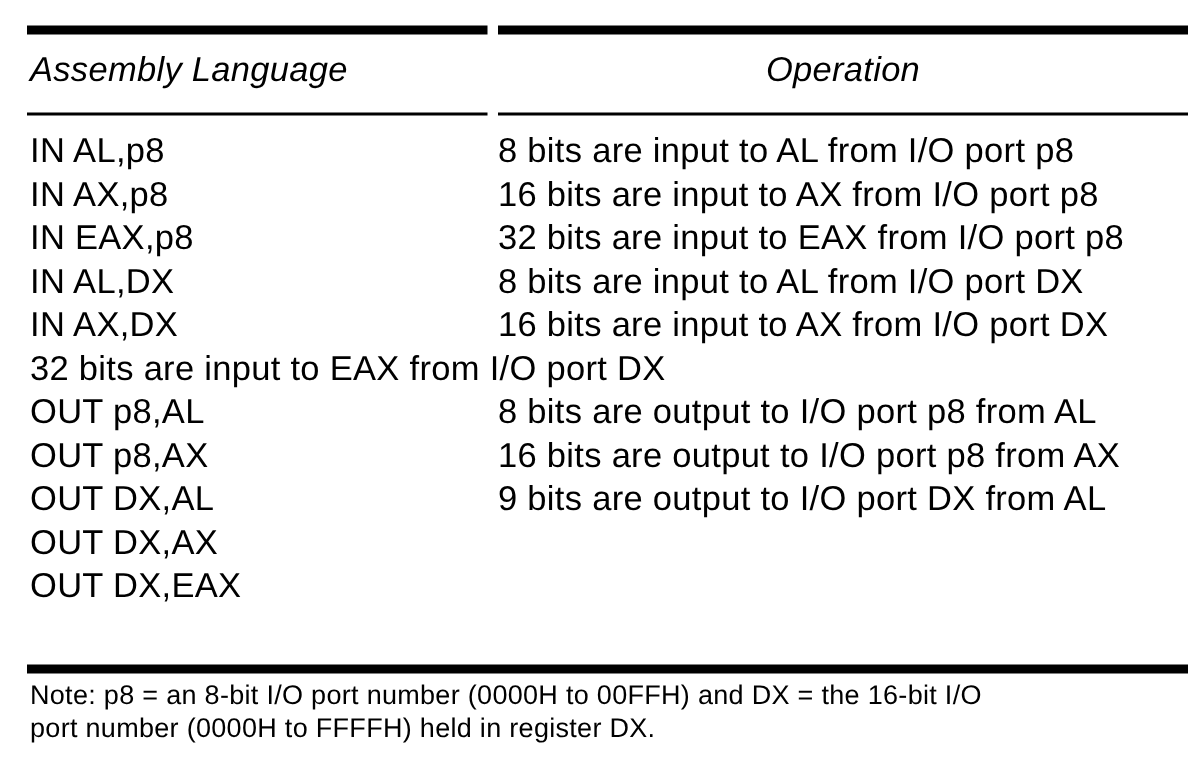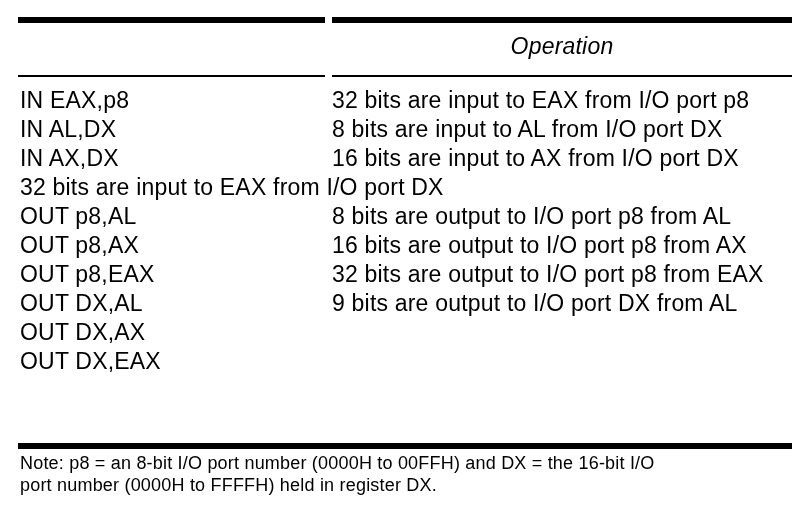--- a/index.html
+++ b/index.html
@@ -67,26 +67,35 @@
   }
 </style>
 </head>
 <body>
 
 <div class="page">
 
   <div class="rule rule-top-left"></div>
   <div class="rule rule-top-right"></div>
 
+  <div class="hdr hdr-left">Assembly Language</div>
   <div class="hdr hdr-right">Operation</div>
 
   <div class="rule rule-mid-left"></div>
   <div class="rule rule-mid-right"></div>
 
   <div class="rows">
+    <div class="row">
+      <div class="cell-asm">IN AL,p8</div>
+      <div class="cell-op">8 bits are input to AL from I/O port p8</div>
+    </div>
+    <div class="row">
+      <div class="cell-asm">IN AX,p8</div>
+      <div class="cell-op">16 bits are input to AX from I/O port p8</div>
+    </div>
     <div class="row">
       <div class="cell-asm">IN EAX,p8</div>
       <div class="cell-op">32 bits are input to EAX from I/O port p8</div>
     </div>
     <div class="row">
       <div class="cell-asm">IN AL,DX</div>
       <div class="cell-op">8 bits are input to AL from I/O port DX</div>
     </div>
     <div class="row">
       <div class="cell-asm">IN AX,DX</div>
@@ -97,24 +106,20 @@
     </div>
     <div class="row">
       <div class="cell-asm">OUT p8,AL</div>
       <div class="cell-op">8 bits are output to I/O port p8 from AL</div>
     </div>
     <div class="row">
       <div class="cell-asm">OUT p8,AX</div>
       <div class="cell-op">16 bits are output to I/O port p8 from AX</div>
     </div>
     <div class="row">
-      <div class="cell-asm">OUT p8,EAX</div>
-      <div class="cell-op">32 bits are output to I/O port p8 from EAX</div>
-    </div>
-    <div class="row">
       <div class="cell-asm">OUT DX,AL</div>
       <div class="cell-op">9 bits are output to I/O port DX from AL</div>
     </div>
     <div class="row">
       <div class="cell-asm">OUT DX,AX</div>
     </div>
     <div class="row">
       <div class="cell-asm">OUT DX,EAX</div>
     </div>
   </div>

